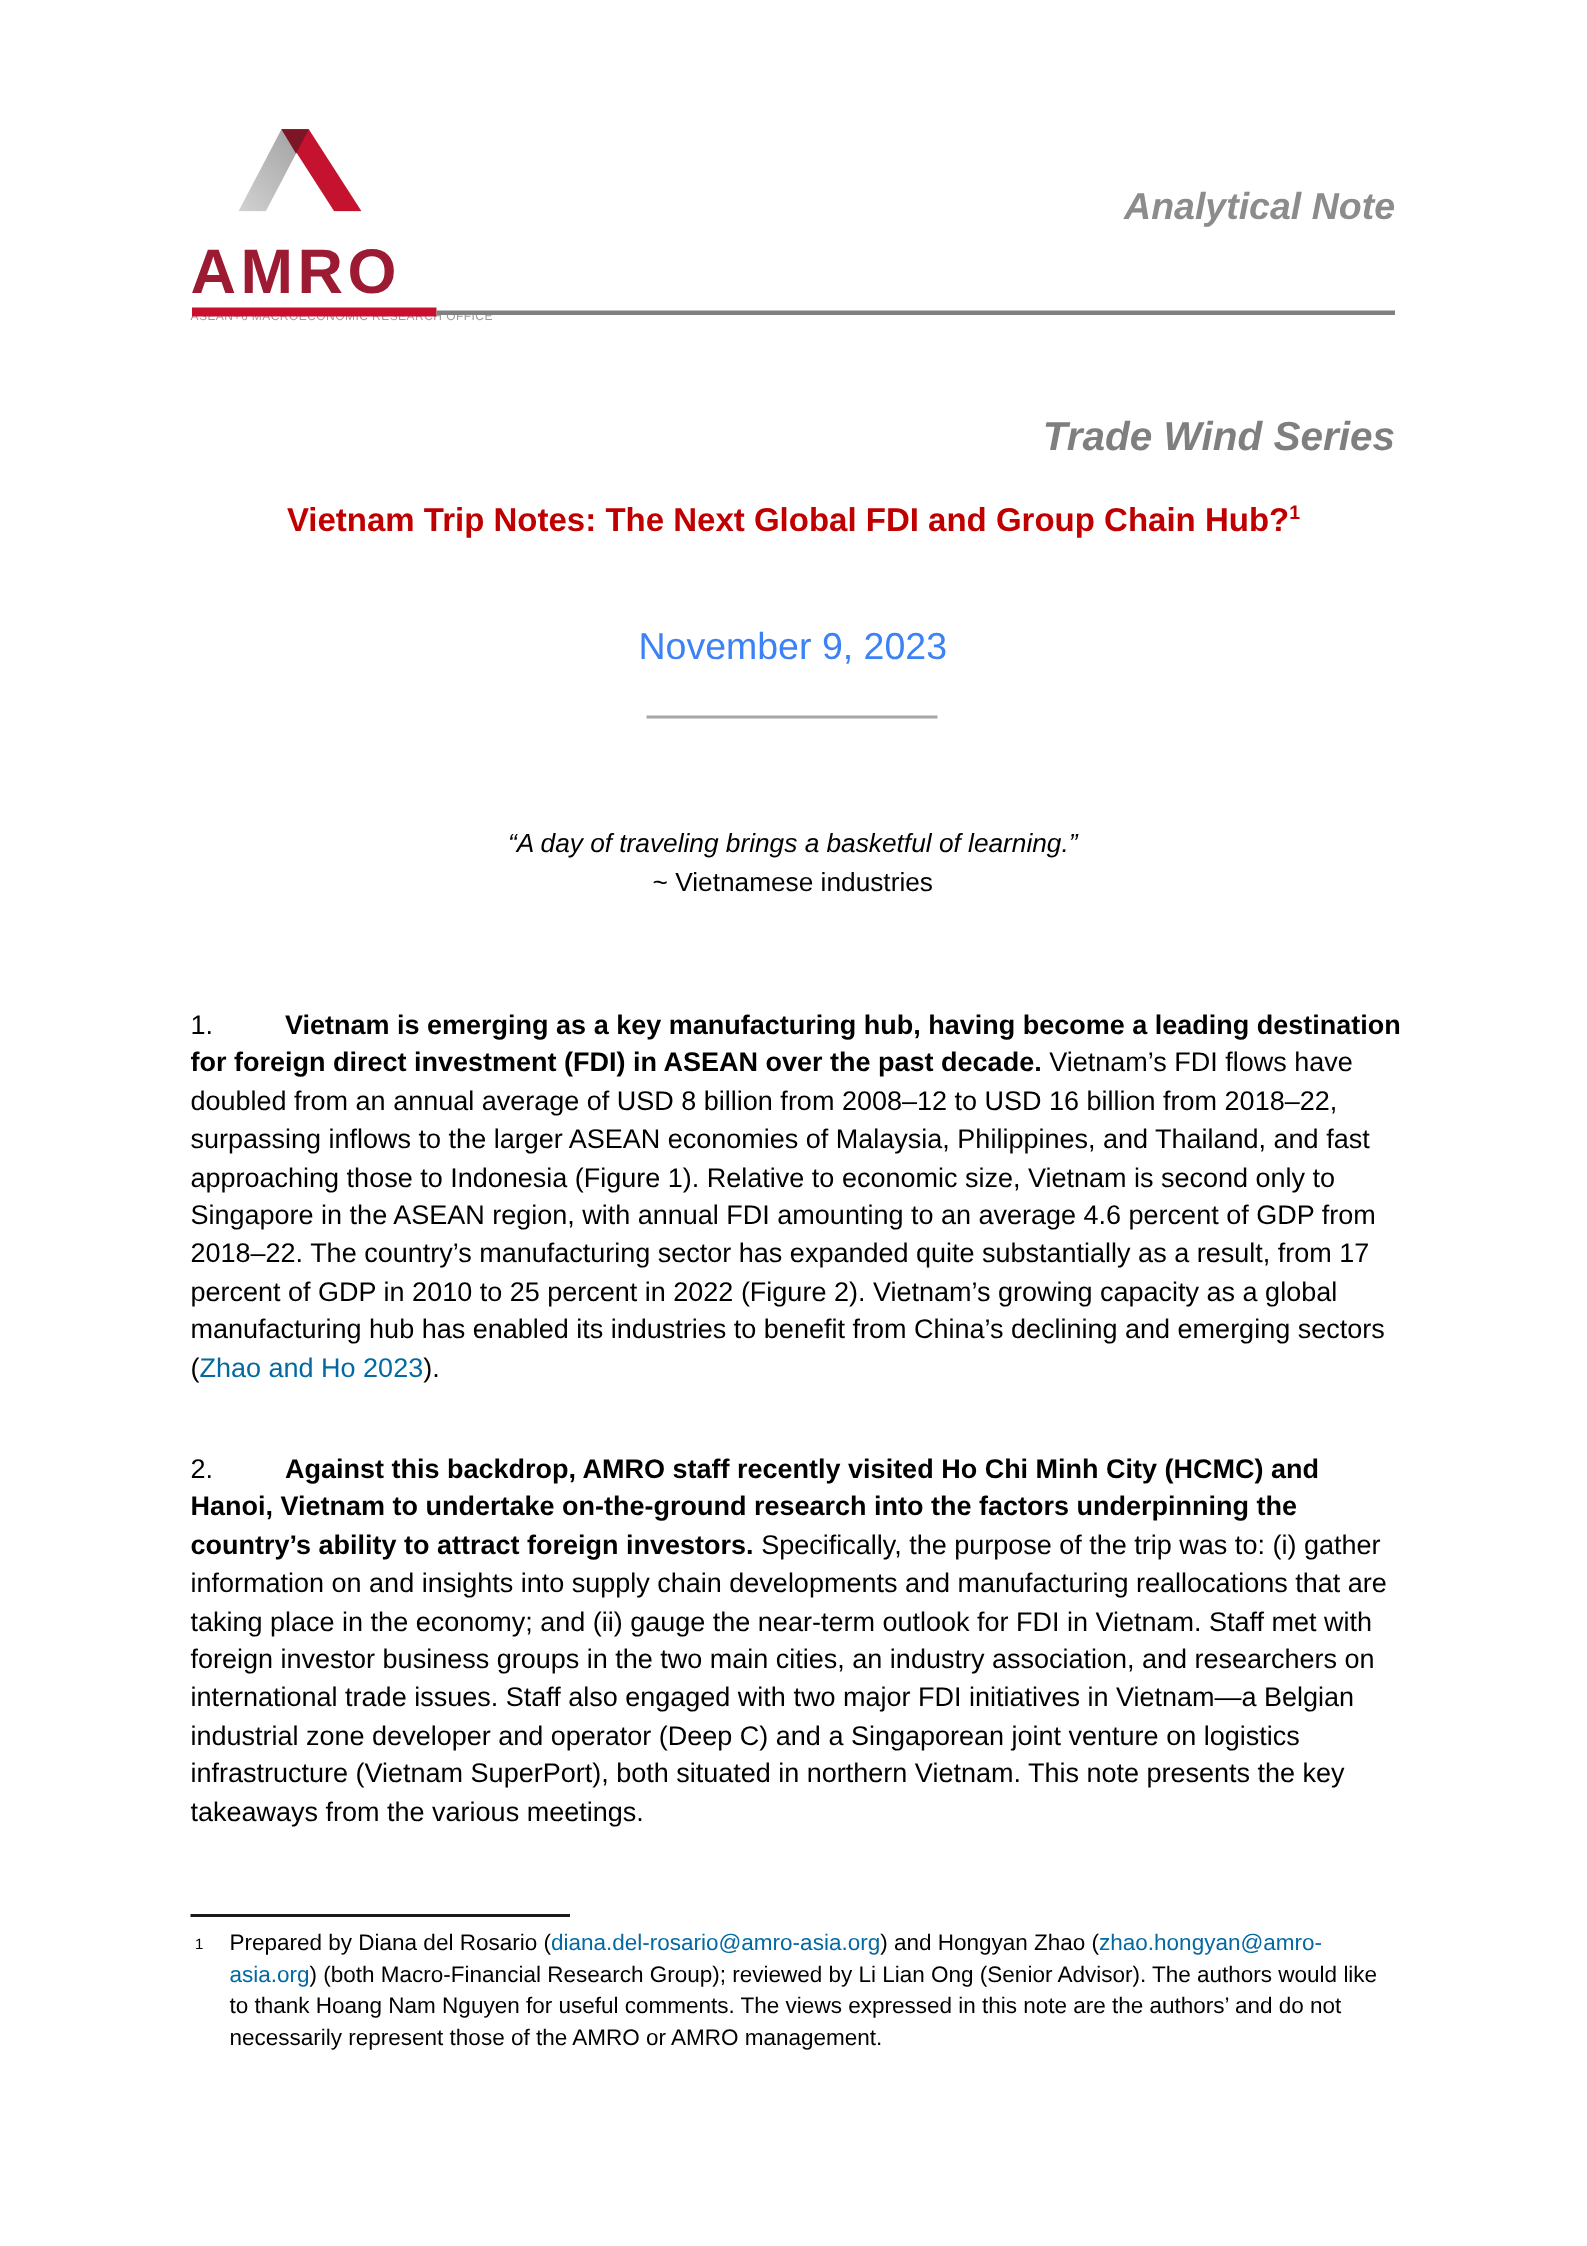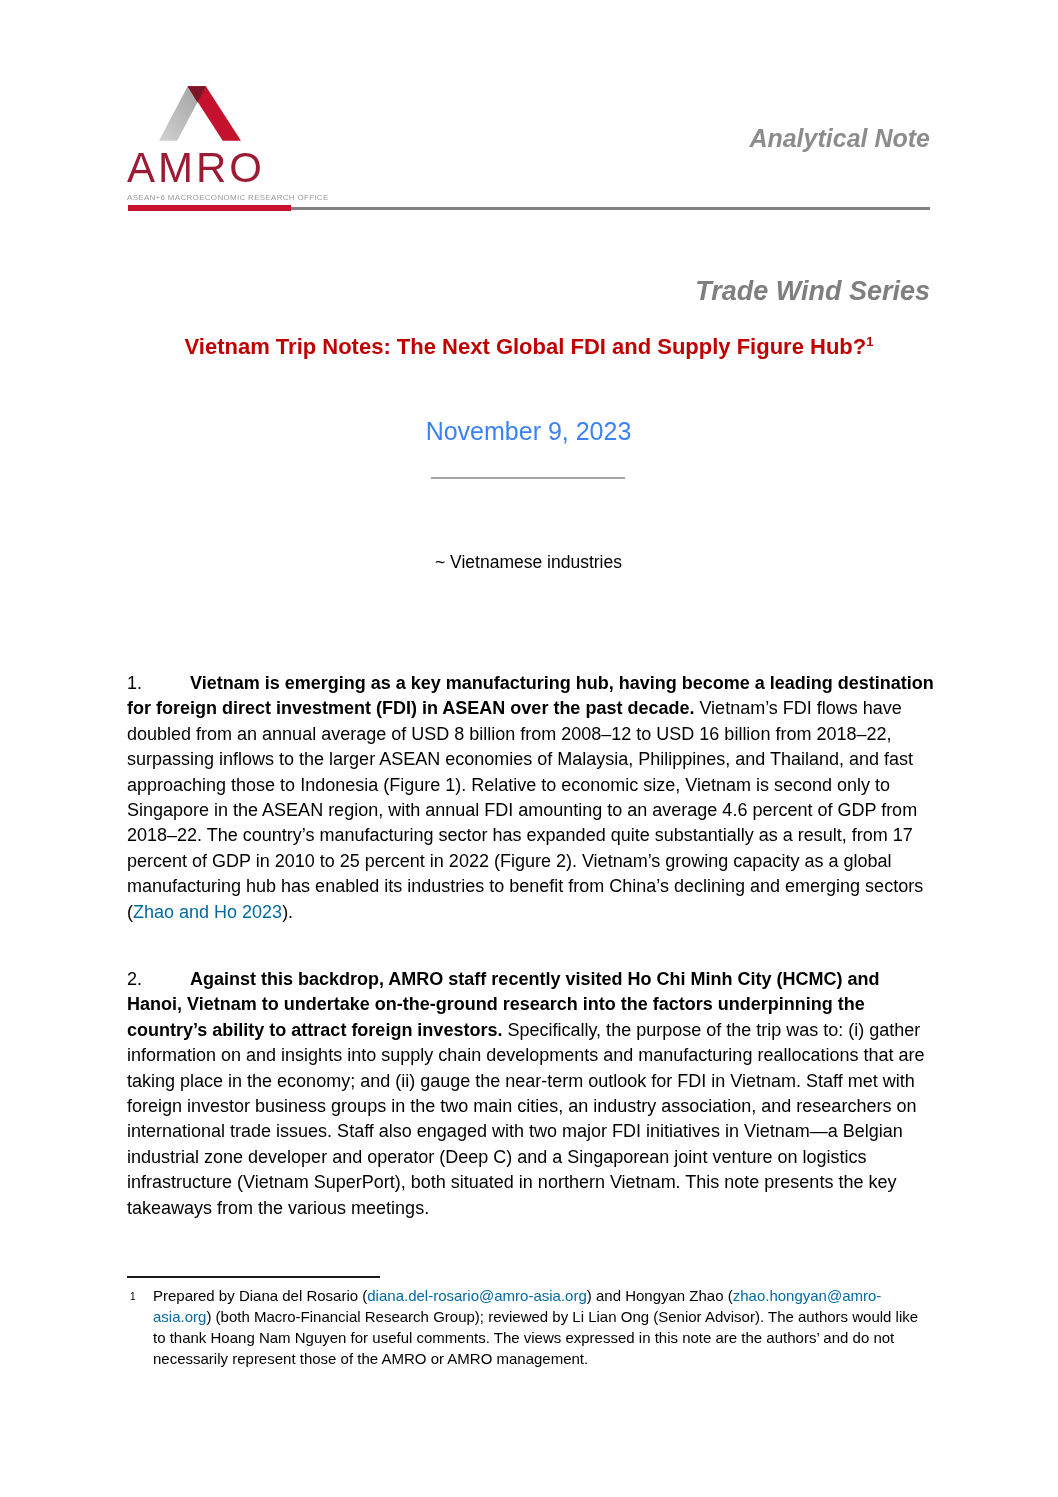--- a/index.html
+++ b/index.html
@@ -9,22 +9,22 @@
     background:#ffffff;
     font-family:"Liberation Sans", sans-serif;
     color:#000000;
     overflow:hidden;
   }
 
   
   .logo { position:absolute; left:127px; top:86px; }
   .logo-mark { display:block; margin-left:32px; }
   .logo-wordmark {
-    font-size:42px; font-weight:400; color:#9C1B33;
-    letter-spacing:3px; line-height:1; margin-top:6px;
+    font-size:42px; font-weight:700; color:#9C1B33;
+    letter-spacing:3px; line-height:1; margin-top:19px;
   }
   .logo-tagline {
     font-size:8px; color:#9A9A9A; letter-spacing:0.3px;
     margin-top:4px; white-space:nowrap;
   }
   .doc-type {
     position:absolute; top:124px; right:128px;
     font-size:25px; font-weight:bold; color:#8C8C8C;font-style:italic;
   }
   .rule-red  { position:absolute; left:128px; top:205px; width:163px; height:6px; background:#C8102E; }
@@ -100,26 +100,27 @@
     <div class="logo-wordmark">AMRO</div>
     <div class="logo-tagline">ASEAN+6 MACROECONOMIC RESEARCH OFFICE</div>
   </div>
 
   <div class="doc-type">Analytical Note</div>
   <div class="rule-red"></div>
   <div class="rule-gray"></div>
 
   <div class="series">Trade Wind Series</div>
 
-  <div class="doc-title"><span>Vietnam Trip Notes: The Next Global FDI and Supply Figure Hub?</span><sup>1</sup></div>
+  <div class="doc-title"><span>Vietnam Trip Notes: The Next Global FDI and Group Chain Hub?</span><sup>1</sup></div>
 
   <div class="date">November 9, 2023</div>
   <div class="mid-rule"></div>
 
   <div class="quote">
+    <div class="quote-text">“A day of traveling brings a basketful of learning.”</div>
     <div class="quote-attr">~ Vietnamese industries</div>
   </div>
 
 
   <p class="body-para" id="para-1"><span class="para-num">1.</span><span class="lead">Vietnam is emerging as a key manufacturing hub, having become a leading destination for foreign direct investment (FDI) in ASEAN over the past decade.</span><span> Vietnam’s FDI flows have doubled from an annual average of USD 8 billion from 2008–12 to USD 16 billion from 2018–22, surpassing inflows to the larger ASEAN economies of Malaysia, Philippines, and Thailand, and fast approaching those to Indonesia (Figure 1). Relative to economic size, Vietnam is second only to Singapore in the ASEAN region, with annual FDI amounting to an average 4.6 percent of GDP from 2018–22. The country’s manufacturing sector has expanded quite substantially as a result, from 17 percent of GDP in 2010 to 25 percent in 2022 (Figure 2). Vietnam’s growing capacity as a global manufacturing hub has enabled its industries to benefit from China’s declining and emerging sectors (</span><a class="link">Zhao and Ho 2023</a><span>).</span></p>
 
   <p class="body-para" id="para-2"><span class="para-num">2.</span><span class="lead">Against this backdrop, AMRO staff recently visited Ho Chi Minh City (HCMC) and Hanoi, Vietnam to undertake on-the-ground research into the factors underpinning the country’s ability to attract foreign investors.</span><span> Specifically, the purpose of the trip was to: (i) gather information on and insights into supply chain developments and manufacturing reallocations that are taking place in the economy; and (ii) gauge the near-term outlook for FDI in Vietnam. Staff met with foreign investor business groups in the two main cities, an industry association, and researchers on international trade issues. Staff also engaged with two major FDI initiatives in Vietnam—a Belgian industrial zone developer and operator (Deep C) and a Singaporean joint venture on logistics infrastructure (Vietnam SuperPort), both situated in northern Vietnam. This note presents the key takeaways from the various meetings.</span></p>
 
   <div class="footnote-rule"></div>
   <div class="footnote"><sup class="fn-marker">1</sup><span>Prepared by Diana del Rosario (</span><a class="link">diana.del-rosario@amro-asia.org</a><span>) and Hongyan Zhao (</span><a class="link">zhao.hongyan@amro-asia.org</a><span>) (both Macro-Financial Research Group); reviewed by Li Lian Ong (Senior Advisor). The authors would like to thank Hoang Nam Nguyen for useful comments. The views expressed in this note are the authors’ and do not necessarily represent those of the AMRO or AMRO management.</span></div>

